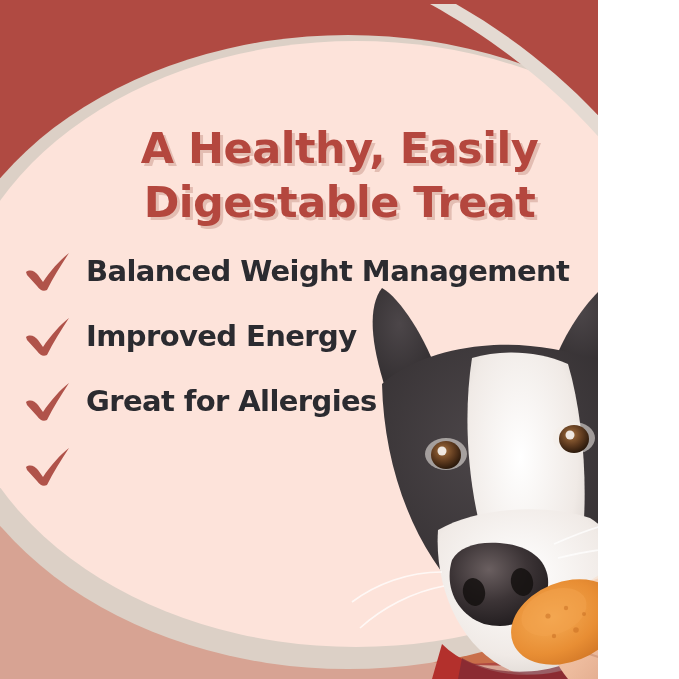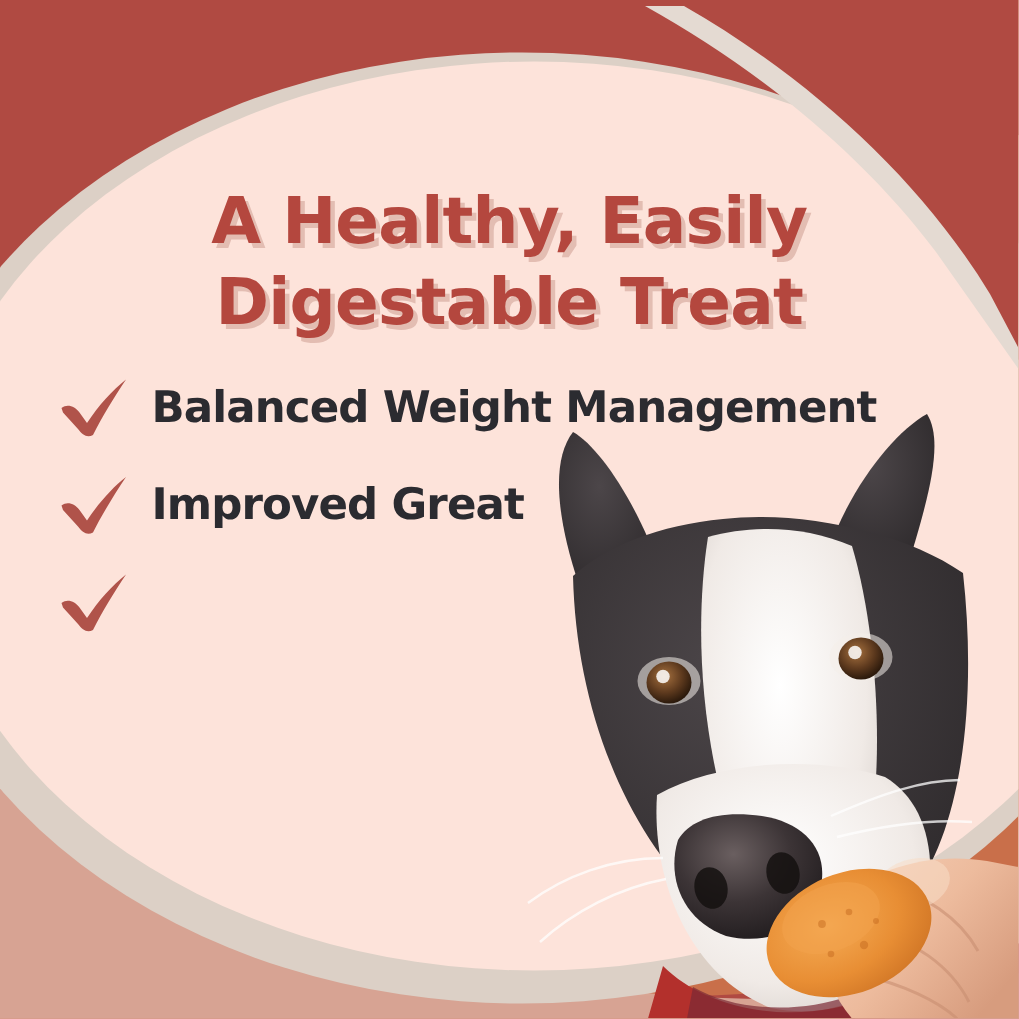--- a/index.html
+++ b/index.html
@@ -7,21 +7,21 @@
     margin: 0;
     padding: 0;
     background: #ffffff;
   }
   body {
     font-family: "Liberation Sans", sans-serif;
   }
 
   #poster {
     position: relative;
-    width: 679px;
+    width: 598px;
     height: 679px;
     overflow: hidden;
     background: #C96F4A;
   }
 
   #bg-svg {
     position: absolute;
     left: 0;
     top: 0;
     width: 679px;
@@ -64,21 +64,21 @@
     font-size: 43px;
     line-height: 54px;
     letter-spacing: -0.5px;
     color: #B4473E;
     text-shadow: 3px 3px 0 rgba(190, 135, 125, 0.42);
     white-space: pre-line;
   }
 
   #benefits {
     position: absolute;
-    left: 37px;
+    left: 22px;
     top: 238px;
     width: 640px;
   }
 
   .benefit-row {
     position: relative;
     height: 65px;
     display: flex;
     align-items: center;
   }
@@ -249,23 +249,32 @@
       </li>
 
 
       <li class="benefit-row">
         <span class="check-icon">
           <svg viewBox="0 0 50 46" aria-hidden="true">
             <path d="M 4,24 C 8,21 13,23 16,27 L 21,34 C 29,22 38,12 47,5
                      C 39,17 31,30 25,42 C 21,44 18,42 15,38 L 5,27 Z" fill="#B0534A"></path>
           </svg>
         </span>
-        <span class="benefit-label">Improved Great</span>
-      </li>
-
+        <span class="benefit-label">Improved Energy</span>
+      </li>
+
+      <li class="benefit-row">
+        <span class="check-icon">
+          <svg viewBox="0 0 50 46" aria-hidden="true">
+            <path d="M 4,24 C 8,21 13,23 16,27 L 21,34 C 29,22 38,12 47,5
+                     C 39,17 31,30 25,42 C 21,44 18,42 15,38 L 5,27 Z" fill="#B0534A"></path>
+          </svg>
+        </span>
+        <span class="benefit-label">Great for Allergies</span>
+      </li>
 
       <li class="benefit-row">
         <span class="check-icon">
           <svg viewBox="0 0 50 46" aria-hidden="true">
             <path d="M 4,24 C 8,21 13,23 16,27 L 21,34 C 29,22 38,12 47,5
                      C 39,17 31,30 25,42 C 21,44 18,42 15,38 L 5,27 Z" fill="#B0534A"></path>
           </svg>
         </span>
       </li>
 

